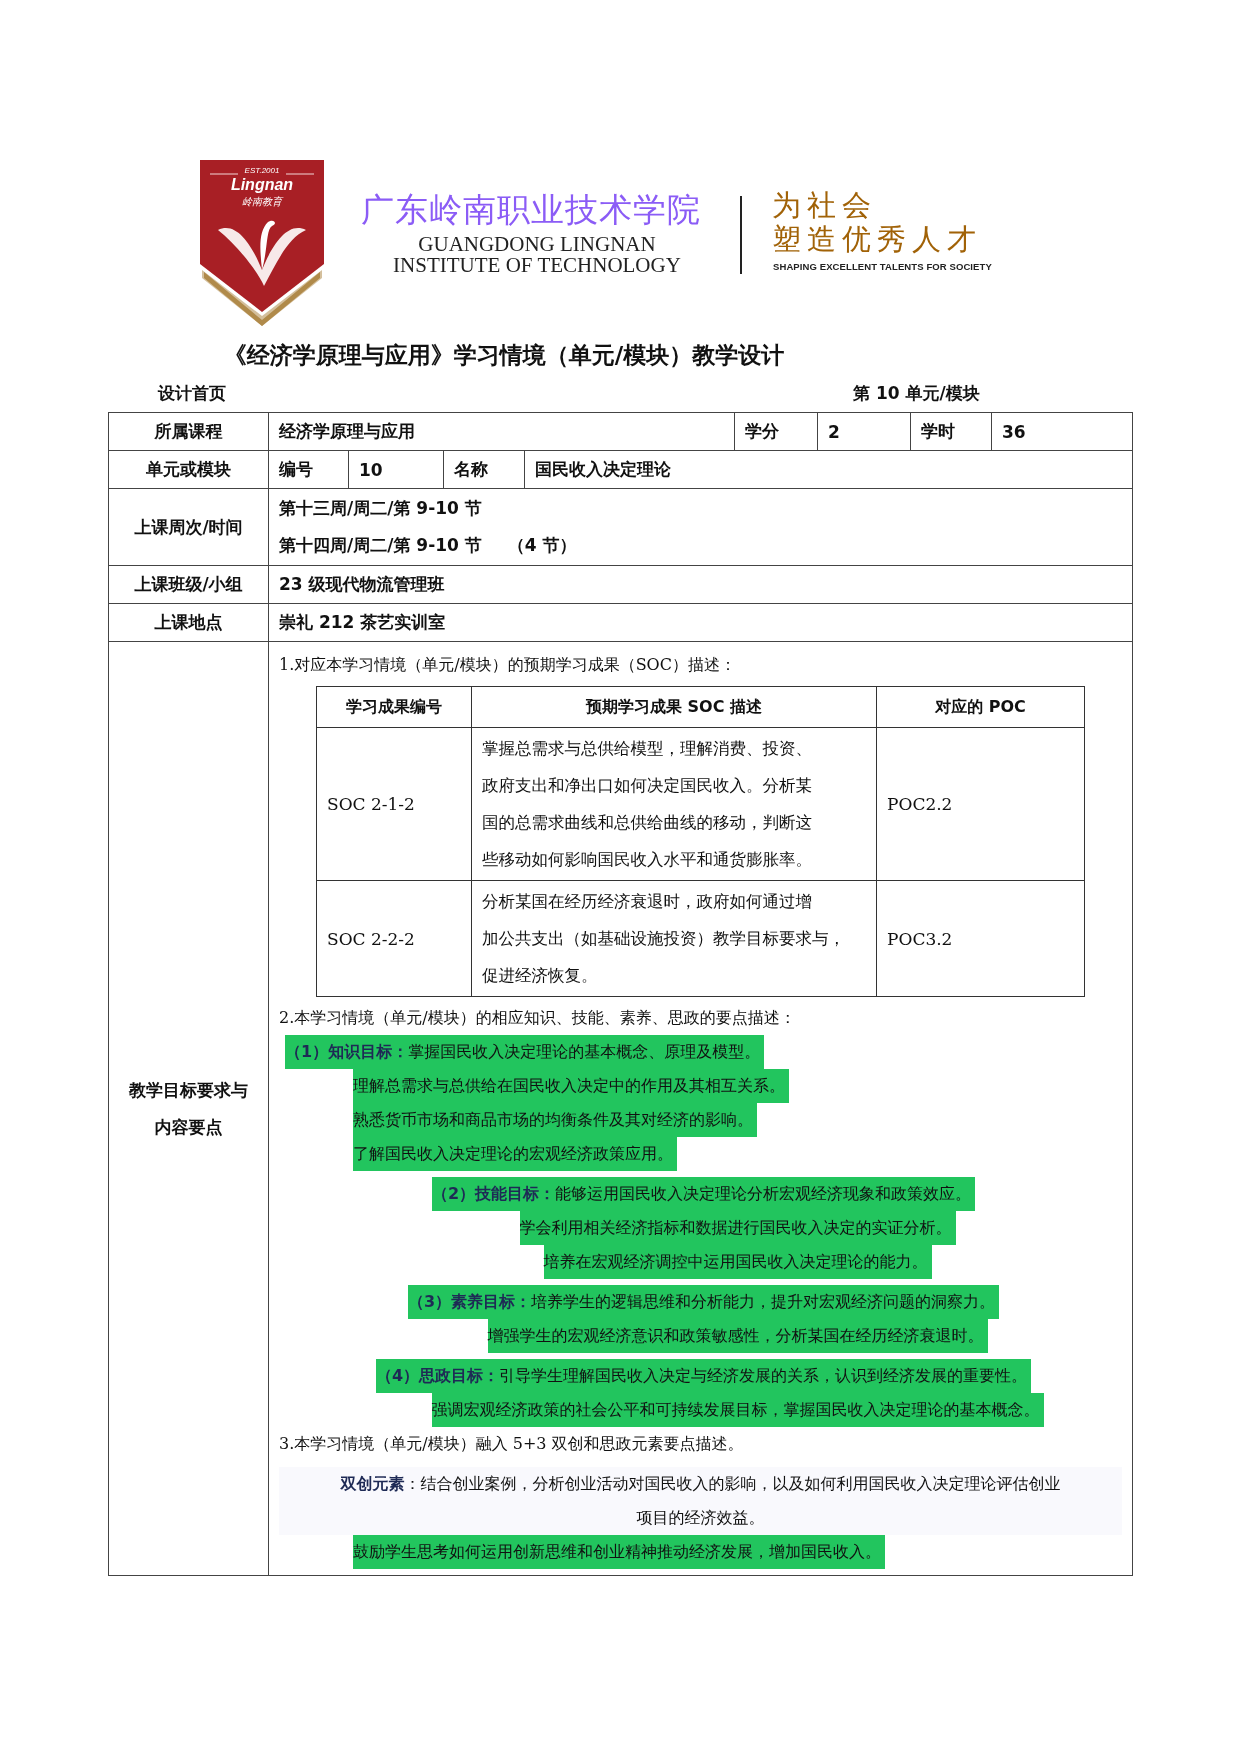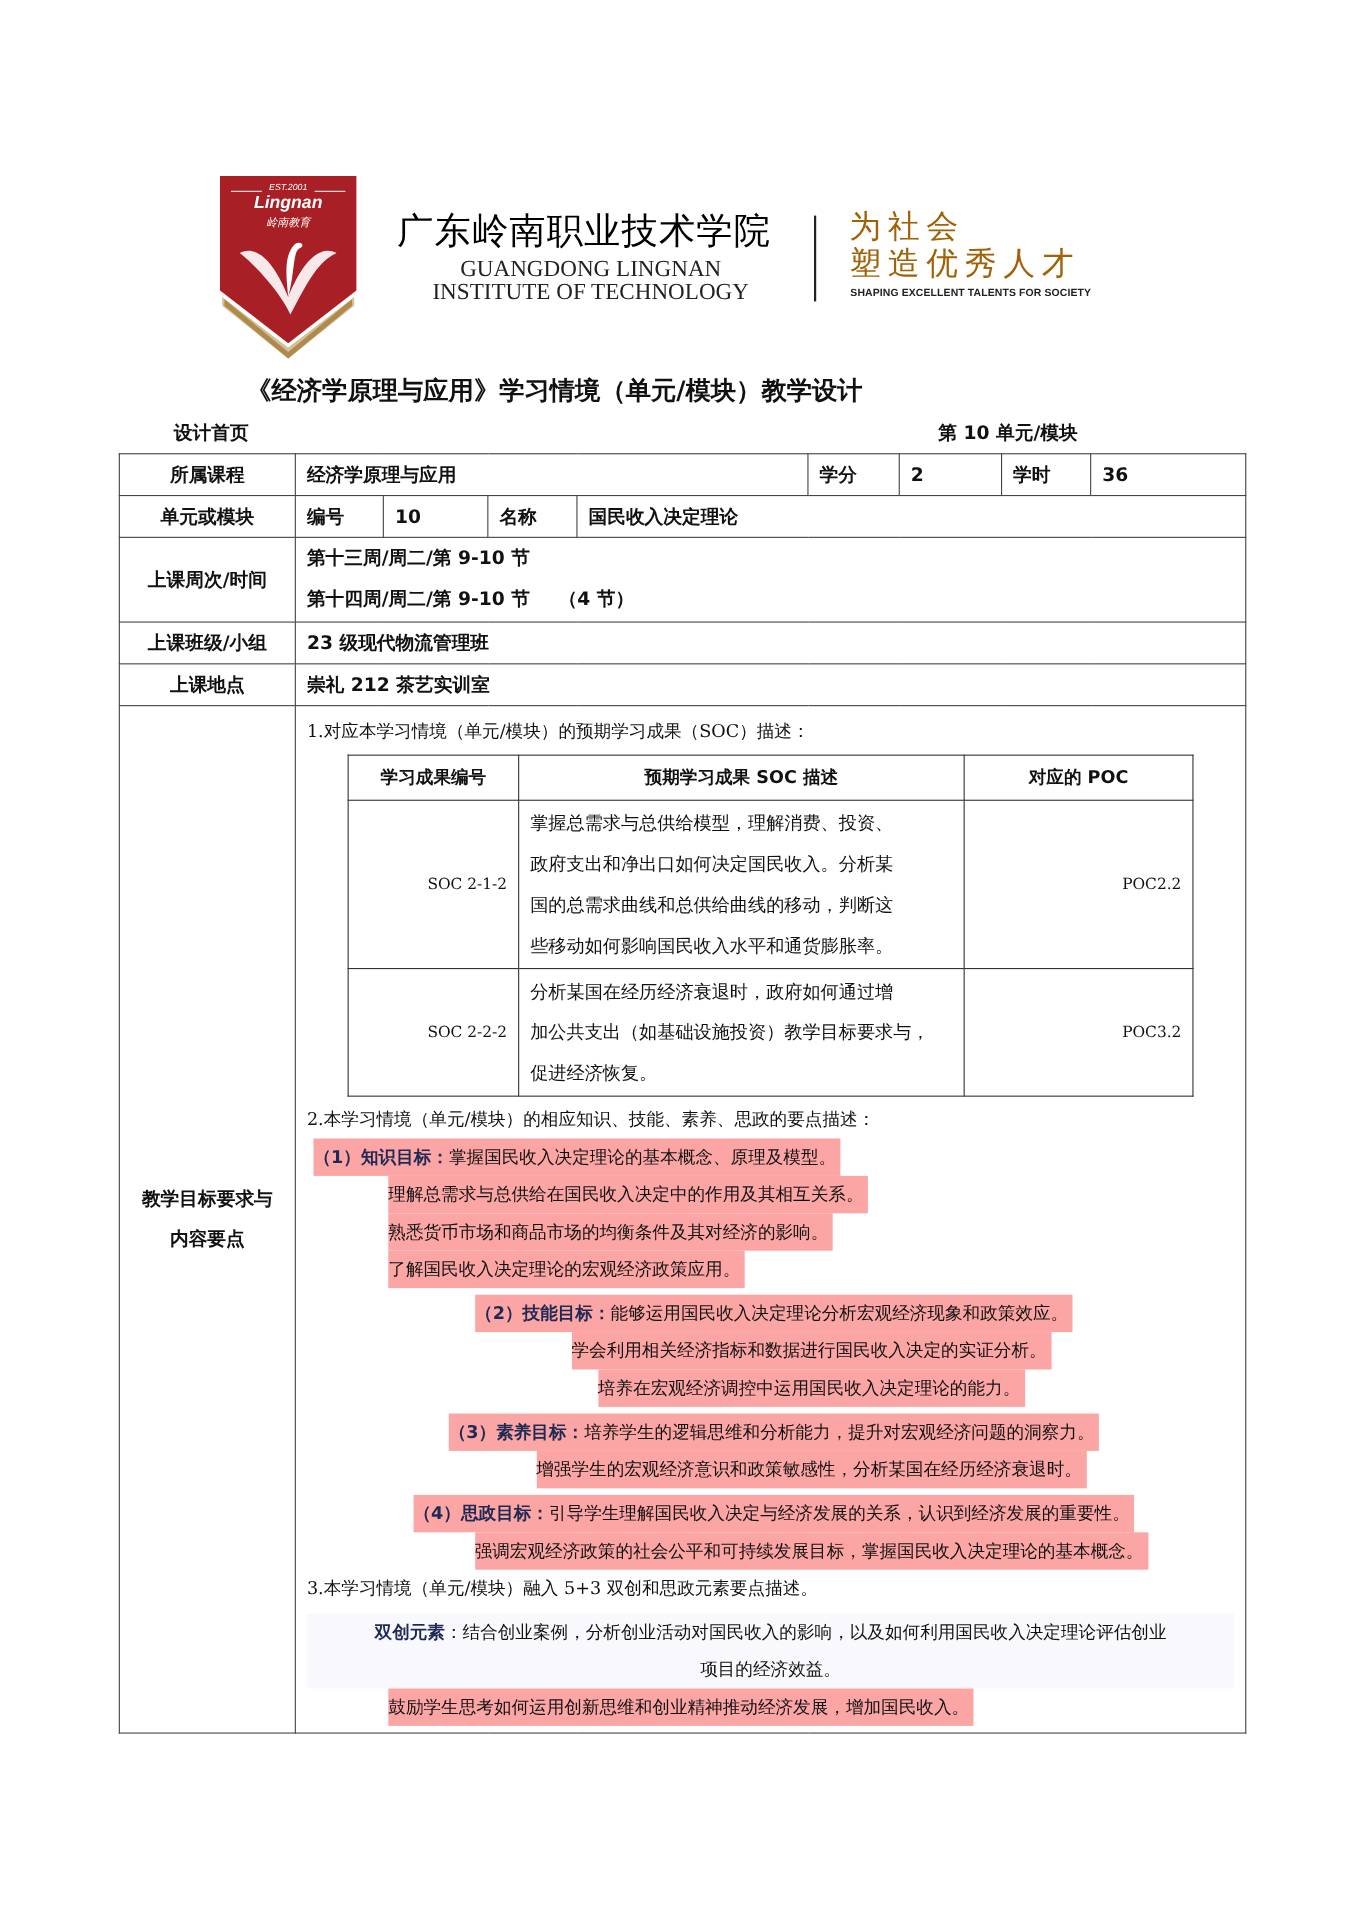--- a/index.html
+++ b/index.html
@@ -4,21 +4,21 @@
 <style>
   html, body { margin: 0; padding: 0; background: #ffffff; }
   body { width: 1240px; height: 1753px; position: relative; overflow: hidden;
          font-family: "DejaVu Sans", sans-serif; color: #111; }
 
   
   .logo-wrap { position: absolute; left: 198px; top: 160px; width: 800px; height: 175px; }
   .shield { position: absolute; left: 0; top: 0; width: 128px; height: 172px; }
   .shield svg { width: 128px; height: 172px; display: block; }
   .school-cn { position: absolute; left: 163px; top: 28px; font-family: Liberation Sans, sans-serif;
-               font-size: 33px; letter-spacing: 1px; color: #000000; white-space: nowrap; }
+               font-size: 33px; letter-spacing: 1px; color: #8b5cf6; white-space: nowrap; }
   .school-en { position: absolute; left: 165px; top: 74px; font-family: "Liberation Serif", serif;
                font-size: 21px; line-height: 21px; color: #222; text-align: center; width: 348px; }
   .vbar { position: absolute; left: 542px; top: 36px; width: 2px; height: 78px; background: #222; }
   .slogan { position: absolute; left: 574px; top: 28px; font-family: "DejaVu Serif", serif;
             font-size: 29px; line-height: 34px; color: #a16207; letter-spacing: 6px; white-space: nowrap; }
   .slogan-en { position: absolute; left: 575px; top: 101px; font-family: "Liberation Sans", sans-serif;
                font-size: 9.5px; font-weight: bold; color: #222; white-space: nowrap; letter-spacing: 0.1px; }
 
   
   .doc-title { position: absolute; left: 0; width: 1008px; top: 340px; text-align: center;
@@ -31,29 +31,29 @@
                table-layout: fixed; font-size: 17px; }
   table.main td { border: 1.5px solid #444; padding: 0 10px; vertical-align: middle; }
   .lbl { font-weight: bold; text-align: center; }
   .val { font-weight: bold; }
   .r38 td { height: 37px; }
 
   .content-cell { padding: 6px 10px 6px 10px !important; vertical-align: top !important;
                   font-family: "DejaVu Serif", serif; font-weight: normal; font-size: 16px; }
   .line { line-height: 34px; white-space: nowrap; }
   .indent { padding-left: 74px; }
-  .hl { background: #fca5a5; display: inline-block; padding-right: 4px; }
+  .hl { background: #22c55e; display: inline-block; padding-right: 4px; }
   .goal-head { font-family: "DejaVu Sans", sans-serif; font-weight: bold; color: #1e2a55; }
   .sec-gap { margin-top: 6px; text-align: center; }
 
   table.soc { border-collapse: collapse; table-layout: fixed; width: 768px; margin: 4px 0 4px 37px;
               font-size: 16px; }
   table.soc td, table.soc th { border: 1.5px solid #333; }
   table.soc th { font-family: "DejaVu Sans", sans-serif; font-weight: bold; height: 38px; font-size: 16px; }
-  table.soc td.code, table.soc td.poc { text-align: right; font-family: "DejaVu Serif", serif; font-size: 14px; }
+  table.soc td.code, table.soc td.poc { text-align: left; font-family: "DejaVu Serif", serif; font-size: 17px; }
   table.soc td.desc { padding: 2px 10px; line-height: 37px; font-size: 16.5px; }
 </style>
 </head>
 <body>
 
 <div class="logo-wrap">
   <div class="shield">
     <svg viewBox="0 0 128 172">
       <path d="M4 6 L124 6 L124 118 L64 166 L4 118 Z" fill="#b08a4a" opacity="0.55"></path>
       <path d="M4 2 L124 2 L124 110 L64 156 L4 110 Z" fill="#ffffff"></path>

